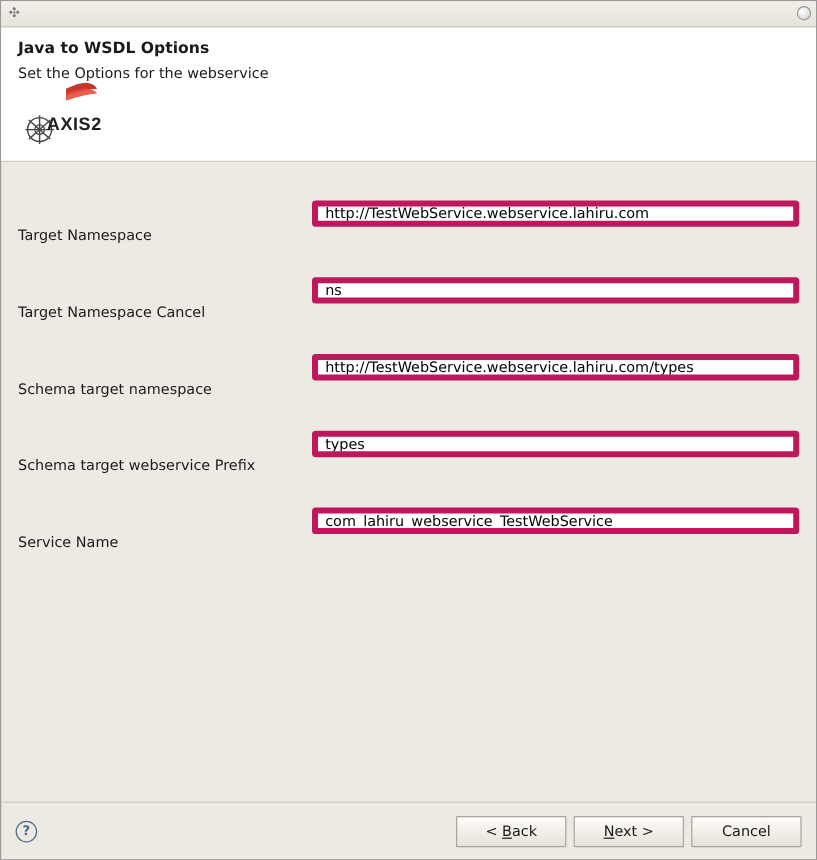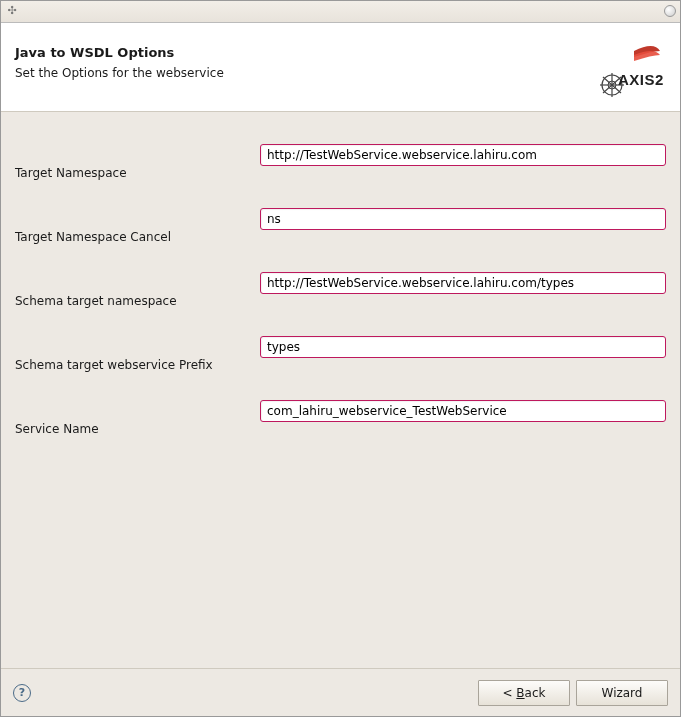--- a/index.html
+++ b/index.html
@@ -35,44 +35,45 @@
     color: #777; font-size: 11px; line-height: 14px; text-align: center;
   }
   .titlebar-right {
     position: absolute; right: 4px; top: 4px; width: 12px; height: 12px;
     border: 1px solid #999; border-radius: 50%;
     background: radial-gradient(circle at 35% 35%, #fff, #ccc);
   }
   .header {
     background: #ffffff;
     border-bottom: 1px solid #cfcabf;
-    padding: 22px 14px 14px 14px;
+    padding: 10px 14px 14px 14px;
     display: flex;
     position: relative;
     min-height: 72px;
+    flex-direction: column;
   }
   .header-text { flex: 1; }
   .header-title { font-weight: bold; font-size: 13px; color: #1a1a1a; margin-bottom: 6px; }
   .header-sub { color: #1a1a1a; }
   .logo { width: 72px; height: 52px; }
   .content {
     flex: 1;
     padding: 18px 14px 10px 14px;
   }
   .form-grid {
     display: grid;
     grid-template-columns: 245px 1fr;
     row-gap: 14px;
     align-items: center;
   }
   .form-label { color: #1a1a1a; margin-top: 36px; }
   input[type=text] {
     width: 100%;
     height: 22px;
-    border: 1px solid #be185d;
+    border: 5px solid #be185d;
     border-radius: 3px;
     padding: 2px 6px;
     font-family: inherit;
     font-size: 12px;
     background: #ffffff;
     color: #000;
     box-shadow: inset 1px 1px 1px rgba(0,0,0,0.05);
   }
   .footer {
     height: 48px;
@@ -157,16 +158,17 @@
 
       <label class="form-label">Service Name</label>
       <input type="text" value="com_lahiru_webservice_TestWebService" style="">
 
     </div>
   </div>
 
   <div class="footer">
     <div class="help-icon">?</div>
     <button class="btn">&lt; <span class="mn">B</span>ack</button>
-    <button class="btn">Wizard</button>
+    <button class="btn"><span class="mn">N</span>ext &gt;</button>
+    <button class="btn">Cancel</button>
   </div>
 
 </div>
 
 </body></html>

